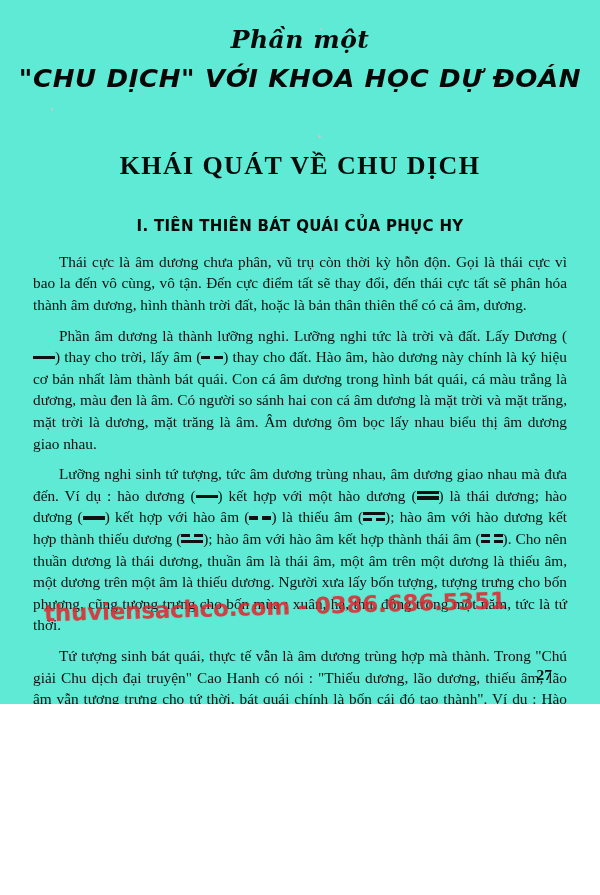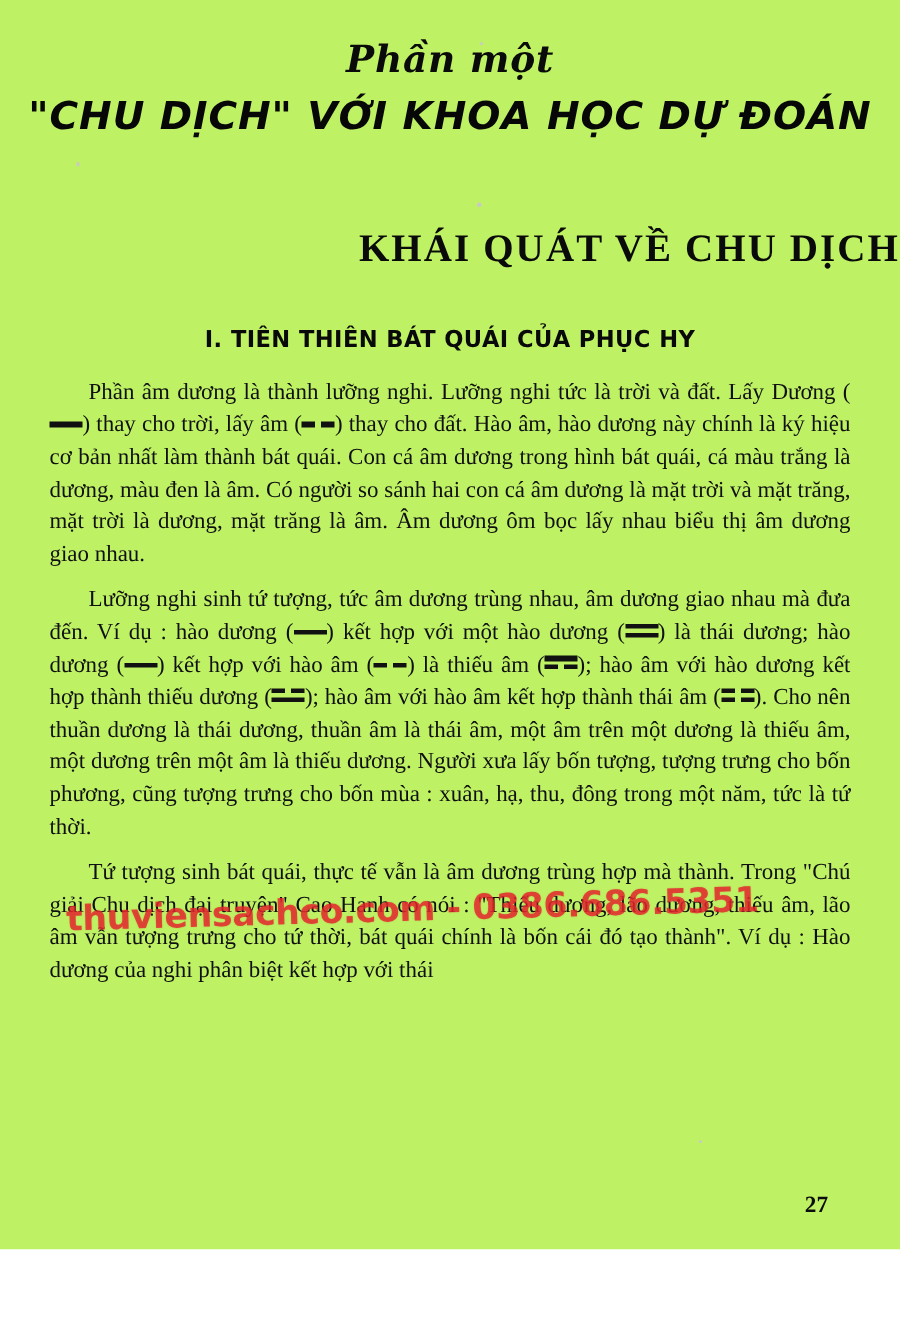--- a/index.html
+++ b/index.html
@@ -4,22 +4,22 @@
 <style>
   html, body {
     margin: 0;
     padding: 0;
     background: #ffffff;
   }
 
   .page {
     position: relative;
     width: 600px;
-    height: 833px;
-    background: #bef264;
+    height: 704px;
+    background: #5eead4;
     overflow: hidden;
     font-family: "Liberation Serif", "DejaVu Serif", serif;
     color: #0d0d0d;
     box-sizing: border-box;
   }
 
   
   .speck {
     position: absolute;
     background: #c9c9c9;
@@ -65,21 +65,20 @@
     font-size: 16.5px;
     color: #0d0d0d;
   }
   .chapter-title {
     margin-top: 13px;
     font-family: "Liberation Serif", "DejaVu Serif", serif;
     font-weight: bold;
     font-size: 26px;
     letter-spacing: 1.4px;
     color: #0a0a0a;
-    text-align: right;
   }
 
   
   .section-head {
     margin-top: 36px;
     text-align: center;
     font-family: "DejaVu Sans", "Liberation Sans", sans-serif;
     font-weight: bold;
     font-size: 15.5px;
     letter-spacing: 0.3px;
@@ -183,20 +182,21 @@
 
   <div class="chapter-block">
     <div class="chapter-title">KHÁI QUÁT VỀ CHU DỊCH</div>
   </div>
 
   <div class="section-head">I. TIÊN THIÊN BÁT QUÁI CỦA PHỤC HY</div>
 
   <div class="body">
 
 
+    <p>Thái cực là âm dương chưa phân, vũ trụ còn thời kỳ hỗn độn. Gọi là thái cực vì bao la đến vô cùng, vô tận. Đến cực điểm tất sẽ thay đổi, đến thái cực tất sẽ phân hóa thành âm dương, hình thành trời đất, hoặc là bản thân thiên thể có cả âm, dương.</p>
 
     <p><span>Phần âm dương là thành lưỡng nghi. Lưỡng nghi tức là trời và đất. Lấy Dương (</span><span class="gm single"><span class="ln"></span></span><span>) thay cho trời, lấy âm (</span><span class="gm single"><span class="ln broken"></span></span><span>) thay cho đất. Hào âm, hào dương này chính là ký hiệu cơ bản nhất làm thành bát quái. Con cá âm dương trong hình bát quái, cá màu trắng là dương, màu đen là âm. Có người so sánh hai con cá âm dương là mặt trời và mặt trăng, mặt trời là dương, mặt trăng là âm. Âm dương ôm bọc lấy nhau biểu thị âm dương giao nhau.</span></p>
 
     <p><span>Lưỡng nghi sinh tứ tượng, tức âm dương trùng nhau, âm dương giao nhau mà đưa đến. Ví dụ : hào dương (</span><span class="gm single"><span class="ln"></span></span><span>) kết hợp với một hào dương (</span><span class="gm"><span class="ln"></span><span class="ln"></span></span><span>) là thái dương; hào dương (</span><span class="gm single"><span class="ln"></span></span><span>) kết hợp với hào âm (</span><span class="gm single"><span class="ln broken"></span></span><span>) là thiếu âm (</span><span class="gm"><span class="ln"></span><span class="ln broken"></span></span><span>); hào âm với hào dương kết hợp thành thiếu dương (</span><span class="gm"><span class="ln broken"></span><span class="ln"></span></span><span>); hào âm với hào âm kết hợp thành thái âm (</span><span class="gm"><span class="ln broken"></span><span class="ln broken"></span></span><span>). Cho nên thuần dương là thái dương, thuần âm là thái âm, một âm trên một dương là thiếu âm, một dương trên một âm là thiếu dương. Người xưa lấy bốn tượng, tượng trưng cho bốn phương, cũng tượng trưng cho bốn mùa : xuân, hạ, thu, đông trong một năm, tức là tứ thời.</span></p>
 
     <p>Tứ tượng sinh bát quái, thực tế vẫn là âm dương trùng hợp mà thành. Trong "Chú giải Chu dịch đại truyện" Cao Hanh có nói : "Thiếu dương, lão dương, thiếu âm, lão âm vẫn tượng trưng cho tứ thời, bát quái chính là bốn cái đó tạo thành". Ví dụ : Hào dương của nghi phân biệt kết hợp với thái</p>
 
   </div>
 
   <div class="watermark">thuviensachco.com - 0386.686.5351</div>

